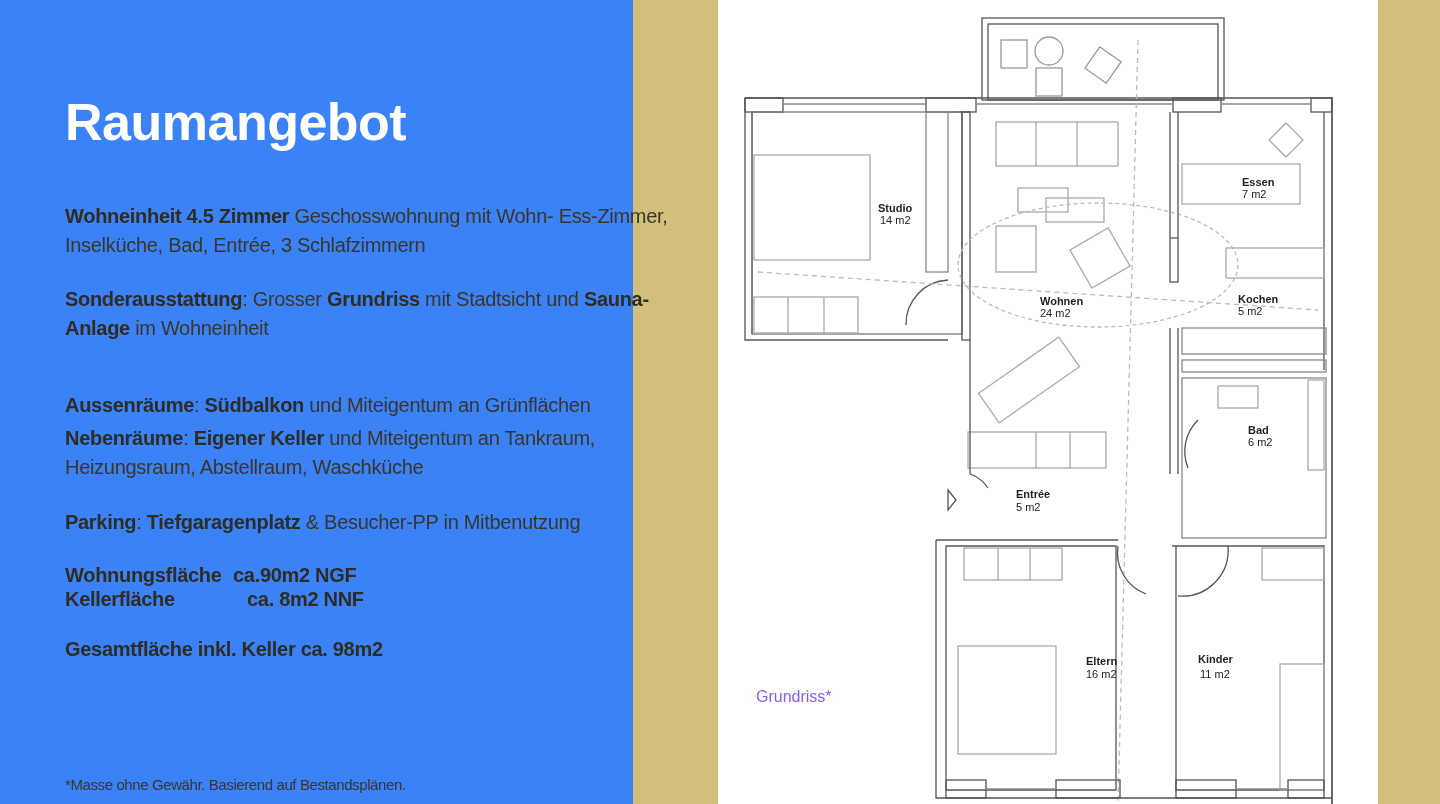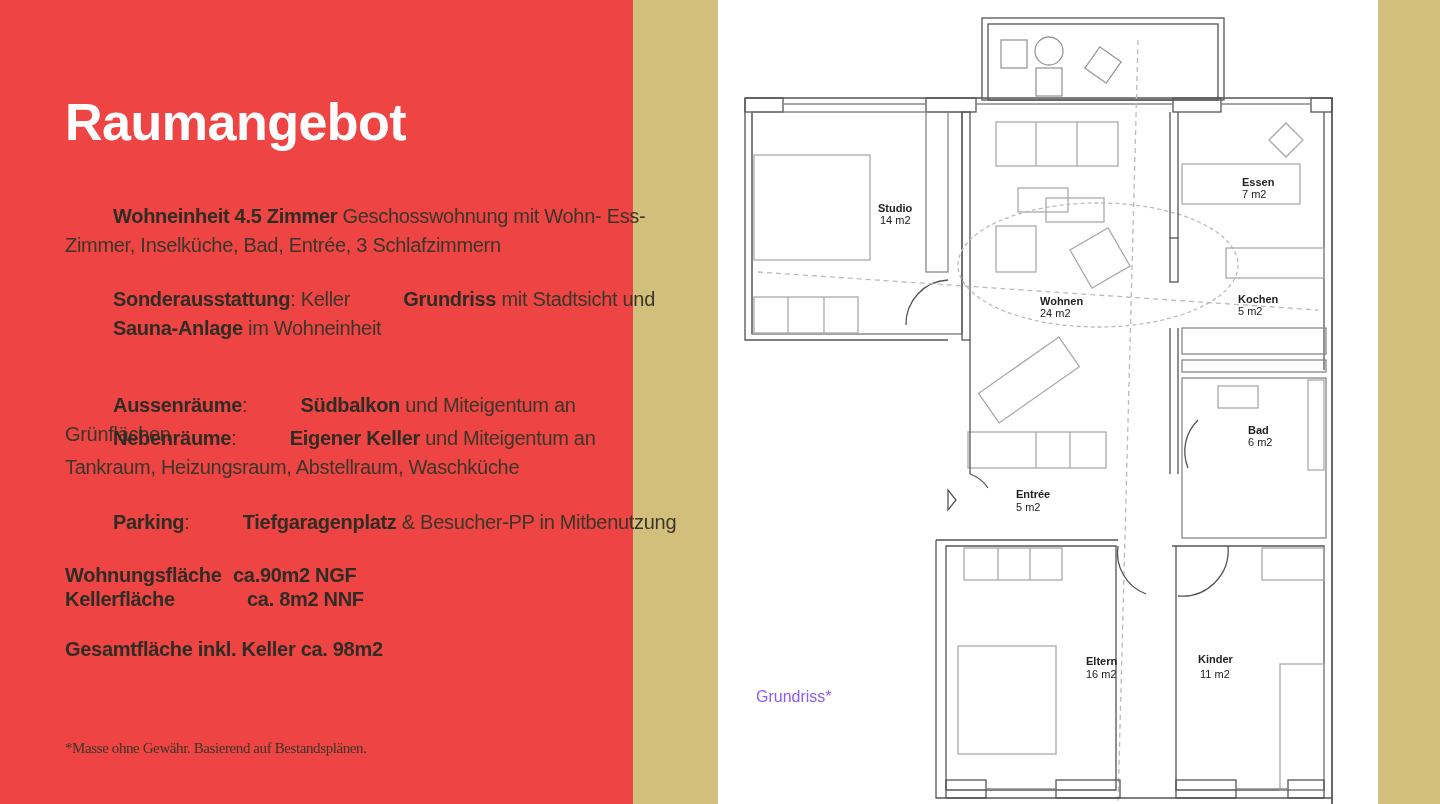--- a/index.html
+++ b/index.html
@@ -1,49 +1,49 @@
 <!DOCTYPE html>
 <html><head>
 <meta charset="utf-8">
 <style>
   html, body { margin:0; padding:0; }
   body { width:1440px; height:804px; position:relative; overflow:hidden; background:#d2bf7c; font-family:"Liberation Sans", sans-serif; }
-  .left { position:absolute; left:0; top:0; width:633px; height:804px; background:#ef4444; }
+  .left { position:absolute; left:0; top:0; width:633px; height:804px; background:#3b82f6; }
   .title { position:absolute; left:65px; top:92px; font-size:52px; font-weight:bold; color:#ffffff; letter-spacing:-0.5px; }
   .body-text { position:absolute; left:65px; width:620px; font-size:20px; line-height:29px; color:#3a3629; letter-spacing:-0.3px; }
-  .body-text b { font-weight:bold; color:#2f2c24;margin-left:48px; }
+  .body-text b { font-weight:bold; color:#2f2c24; }
   .p1 { top:202px; }
   .p2 { top:285px; }
   .p3 { top:391px; }
   .p4 { top:424px; }
   .p5 { top:508px; }
   .area { position:absolute; left:65px; top:563px; font-size:20px; line-height:24px; font-weight:bold; color:#2f2c24; letter-spacing:-0.3px; }
   .area .row { display:flex;gap:8px; }
   .area .lbl { width:174px; display:inline-block; }
   .total { position:absolute; left:65px; top:638px; font-size:20px; font-weight:bold; color:#2f2c24; letter-spacing:-0.3px; }
-  .foot { position:absolute; left:65px; top:740px; font-family:Liberation Serif, serif; font-size:15px; color:#3a3629; letter-spacing:-0.4px; }
+  .foot { position:absolute; left:65px; top:776px; font-family:Liberation Sans, sans-serif; font-size:15px; color:#3a3629; letter-spacing:-0.4px; }
   .plan-panel { position:absolute; left:718px; top:0; width:660px; height:804px; background:#ffffff; }
   .right-strip { position:absolute; left:1378px; top:0; width:62px; height:804px; background:#d2bf7c; }
   .plan-panel svg { position:absolute; left:0; top:0; }
   .rl { font-family:"Liberation Sans", sans-serif; font-size:11px; fill:#222; }
   .rl.b { font-weight:bold; }
   .grundriss { position:absolute; left:38px; top:688px; font-size:16px; color:#8b5cf6; }
 </style>
 </head>
 <body>
 
 <div class="left">
   <div class="title">Raumangebot</div>
 
   <div class="body-text p1">
     <b>Wohneinheit 4.5 Zimmer</b><span> Geschosswohnung mit Wohn- Ess-Zimmer, Inselküche, Bad, Entrée, 3 Schlafzimmern</span>
   </div>
 
   <div class="body-text p2">
-    <b>Sonderausstattung</b><span>: Keller </span><b>Grundriss</b><span> mit Stadtsicht und </span><b>Sauna-Anlage</b><span> im Wohneinheit</span>
+    <b>Sonderausstattung</b><span>: Grosser </span><b>Grundriss</b><span> mit Stadtsicht und </span><b>Sauna-Anlage</b><span> im Wohneinheit</span>
   </div>
 
   <div class="body-text p3">
     <b>Aussenräume</b><span>: </span><b>Südbalkon</b><span> und Miteigentum an Grünflächen</span>
   </div>
 
   <div class="body-text p4">
     <b>Nebenräume</b><span>: </span><b>Eigener Keller</b><span> und Miteigentum an Tankraum, Heizungsraum, Abstellraum, Waschküche</span>
   </div>
 

